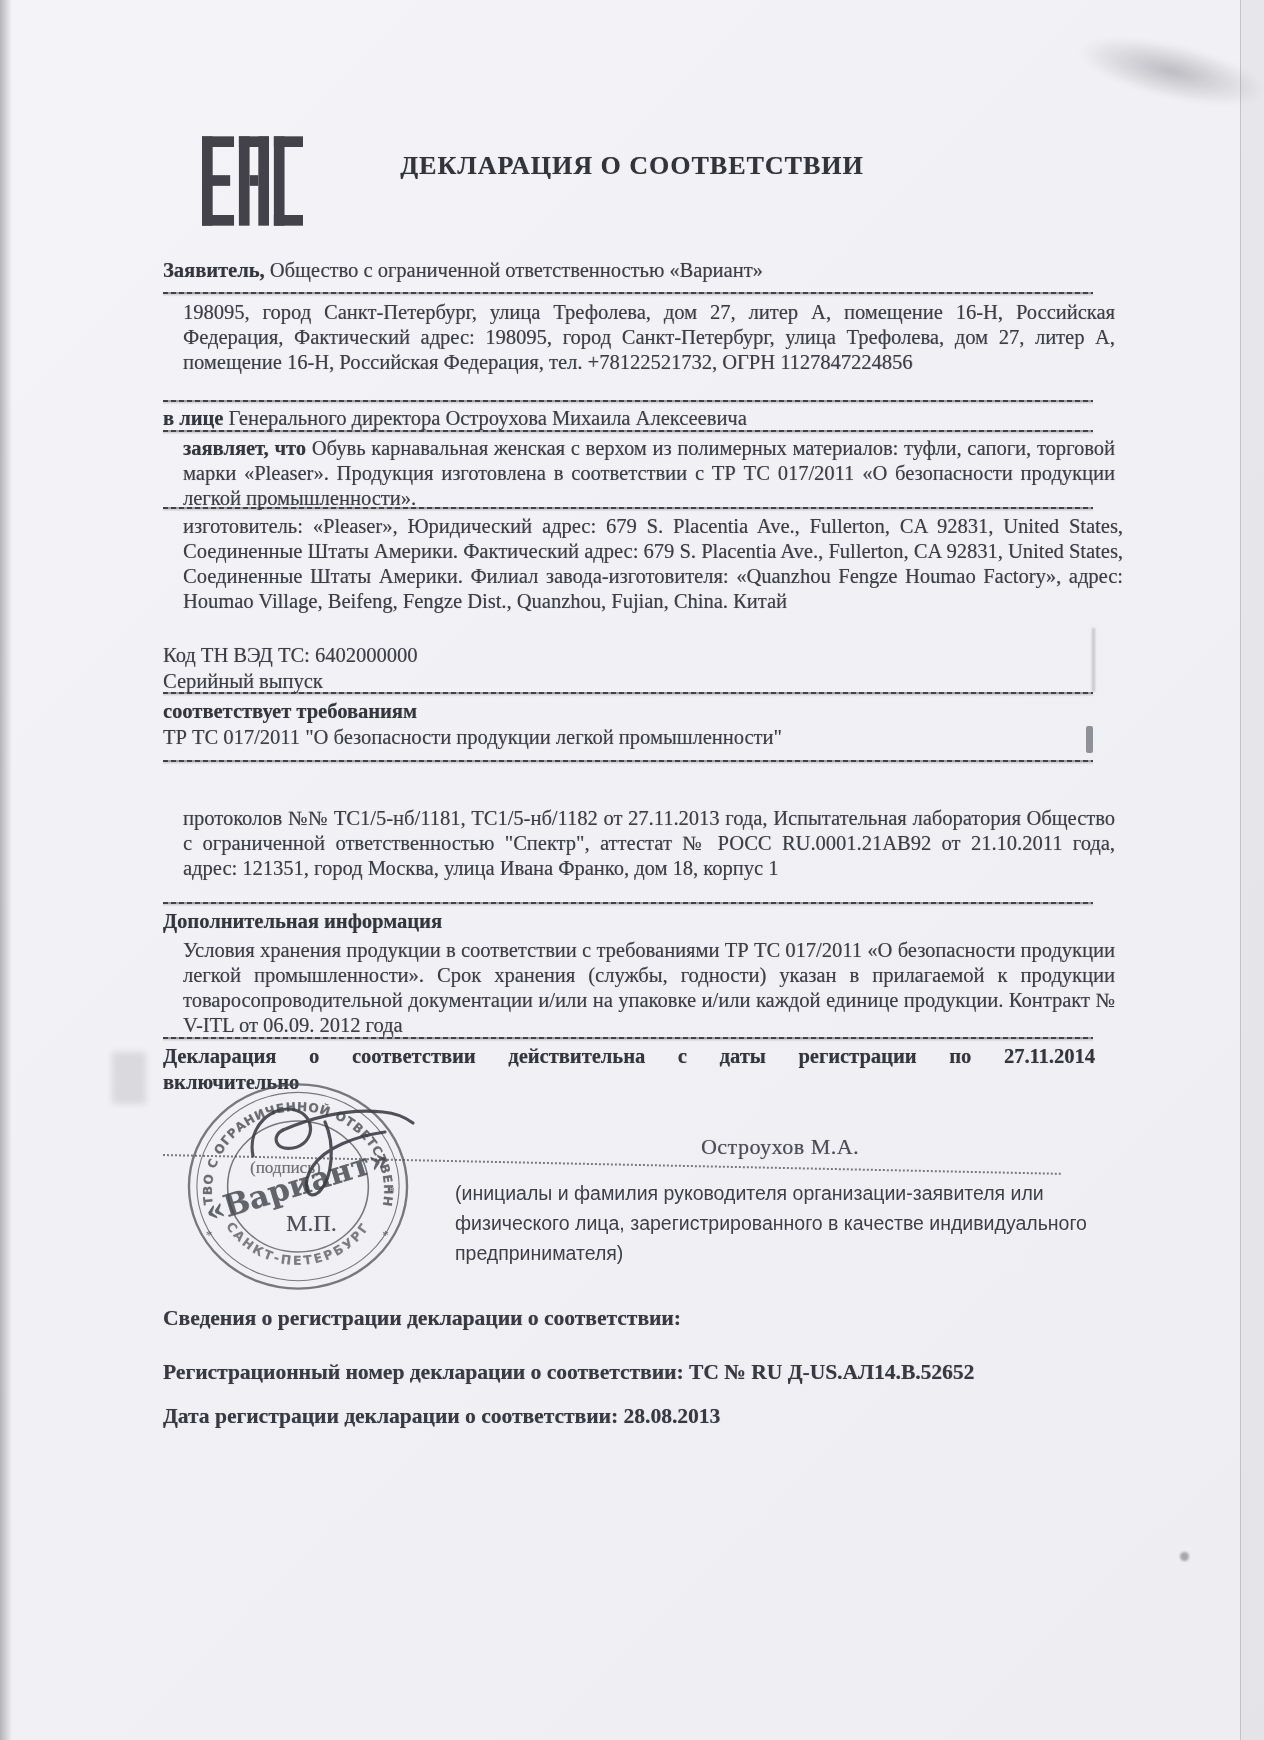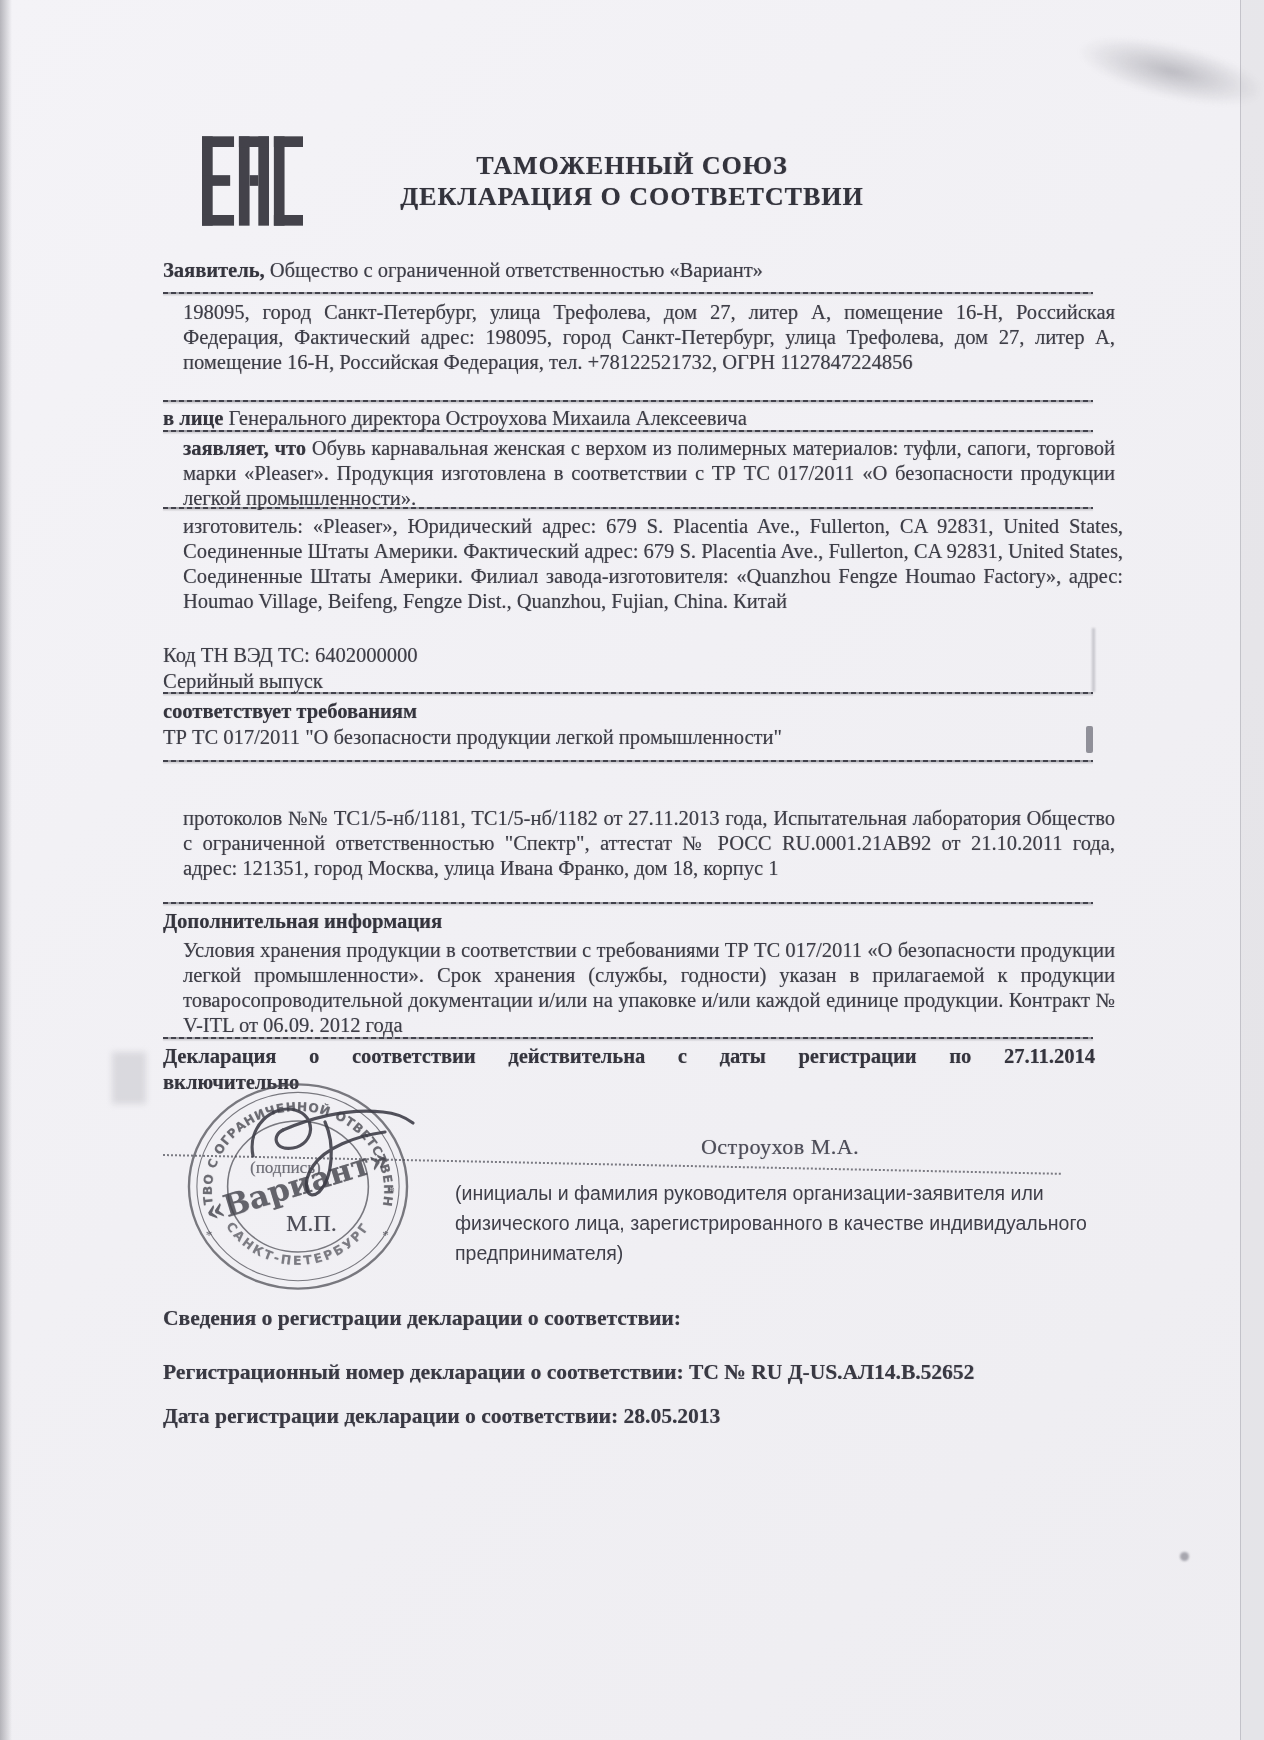--- a/index.html
+++ b/index.html
@@ -79,21 +79,20 @@
         <rect x="58" y="0" width="11" height="92"></rect>
       <rect x="38" y="0" width="31" height="11"></rect>
         <rect x="49" y="40" width="9" height="11"></rect>
       <rect x="74" y="0" width="11" height="92"></rect>
         <rect x="74" y="0" width="30" height="11"></rect>
       <rect x="74" y="81" width="30" height="11"></rect>
     </g>
   </svg>
 
   <div class="abs title">
-    <div>ТАМОЖЕННЫЙ СОЮЗ</div>
     <div>ДЕКЛАРАЦИЯ О СООТВЕТСТВИИ</div>
   </div>
 
   <p class="abs line" style="top:258px"><span class="b">Заявитель,</span><span> Общество с ограниченной ответственностью «Вариант»</span></p>
   <div class="abs rule" style="top:292px"></div>
 
   <p class="abs para" style="top:300px">198095, город Санкт-Петербург, улица Трефолева, дом 27, литер А, помещение 16-Н, Российская Федерация, Фактический адрес: 198095, город Санкт-Петербург, улица Трефолева, дом 27, литер А, помещение 16-Н, Российская Федерация, тел. +78122521732, ОГРН 1127847224856</p>
   <div class="abs rule" style="top:400px"></div>
 
   <p class="abs line" style="top:406px"><span class="b">в лице</span><span> Генерального директора Остроухова Михаила Алексеевича</span></p>
@@ -155,15 +154,15 @@
       <path d="M 50,38 C 78,26 112,16 150,20 C 162,21 172,25 180,31"></path>
       <path d="M 92,30 C 102,52 100,86 86,100 C 74,110 68,92 80,74 C 92,56 122,44 152,40"></path>
     </g>
   </svg>
 
   <div class="abs signer-name">Остроухов М.А.</div>
   <div class="abs signer-note">(инициалы и фамилия руководителя организации-заявителя или физического лица, зарегистрированного в качестве индивидуального предпринимателя)</div>
 
   <p class="abs reg" style="top:1306px">Сведения о регистрации декларации о соответствии:</p>
   <p class="abs reg" style="top:1360px">Регистрационный номер декларации о соответствии: ТС № RU Д-US.АЛ14.В.52652</p>
-  <p class="abs reg" style="top:1404px">Дата регистрации декларации о соответствии: 28.05.2013</p>
+  <p class="abs reg" style="top:1404px">Дата регистрации декларации о соответствии: 28.08.2013</p>
 
 </div>
 
 </body></html>

